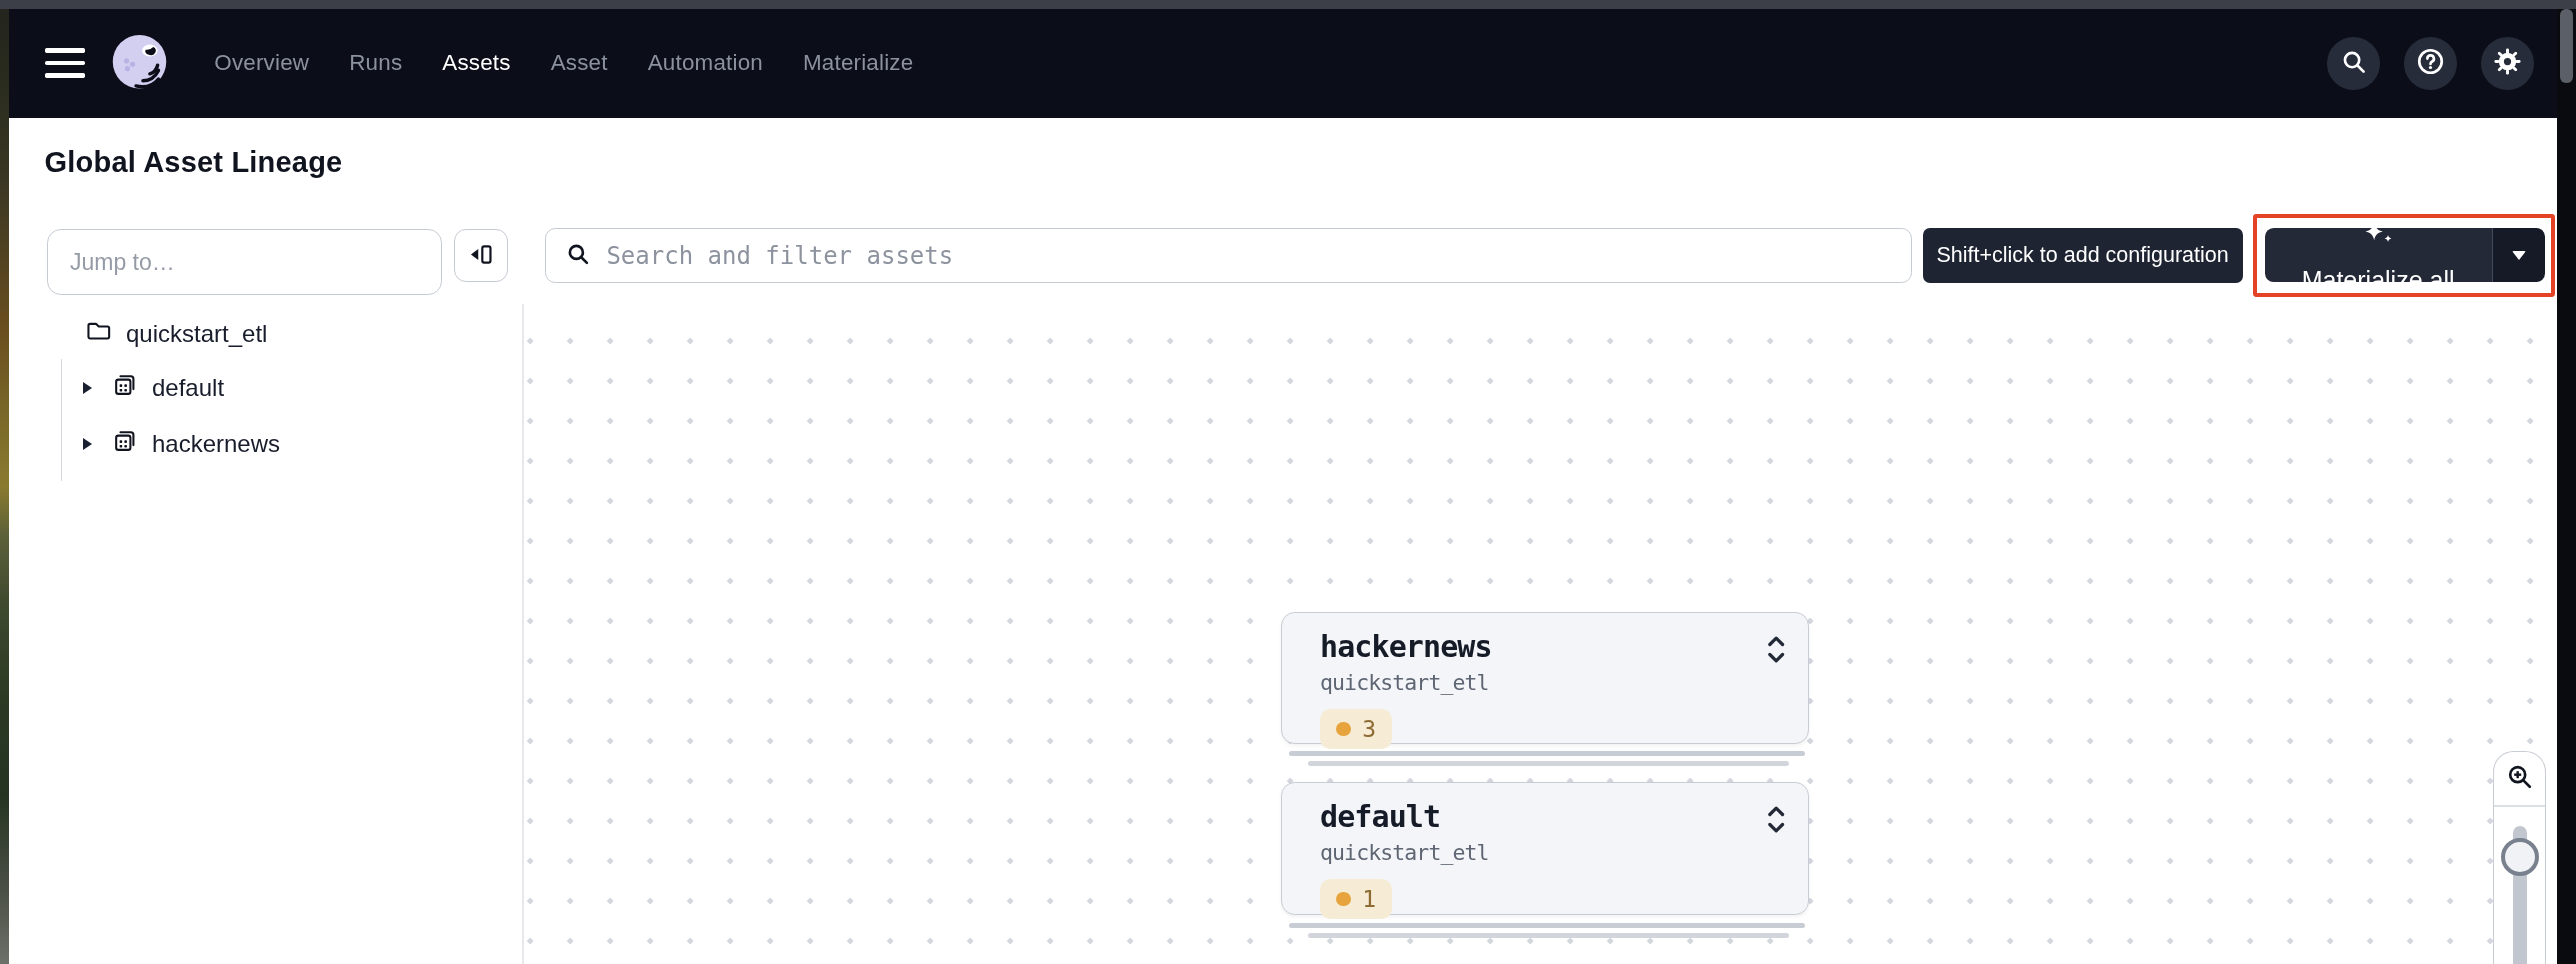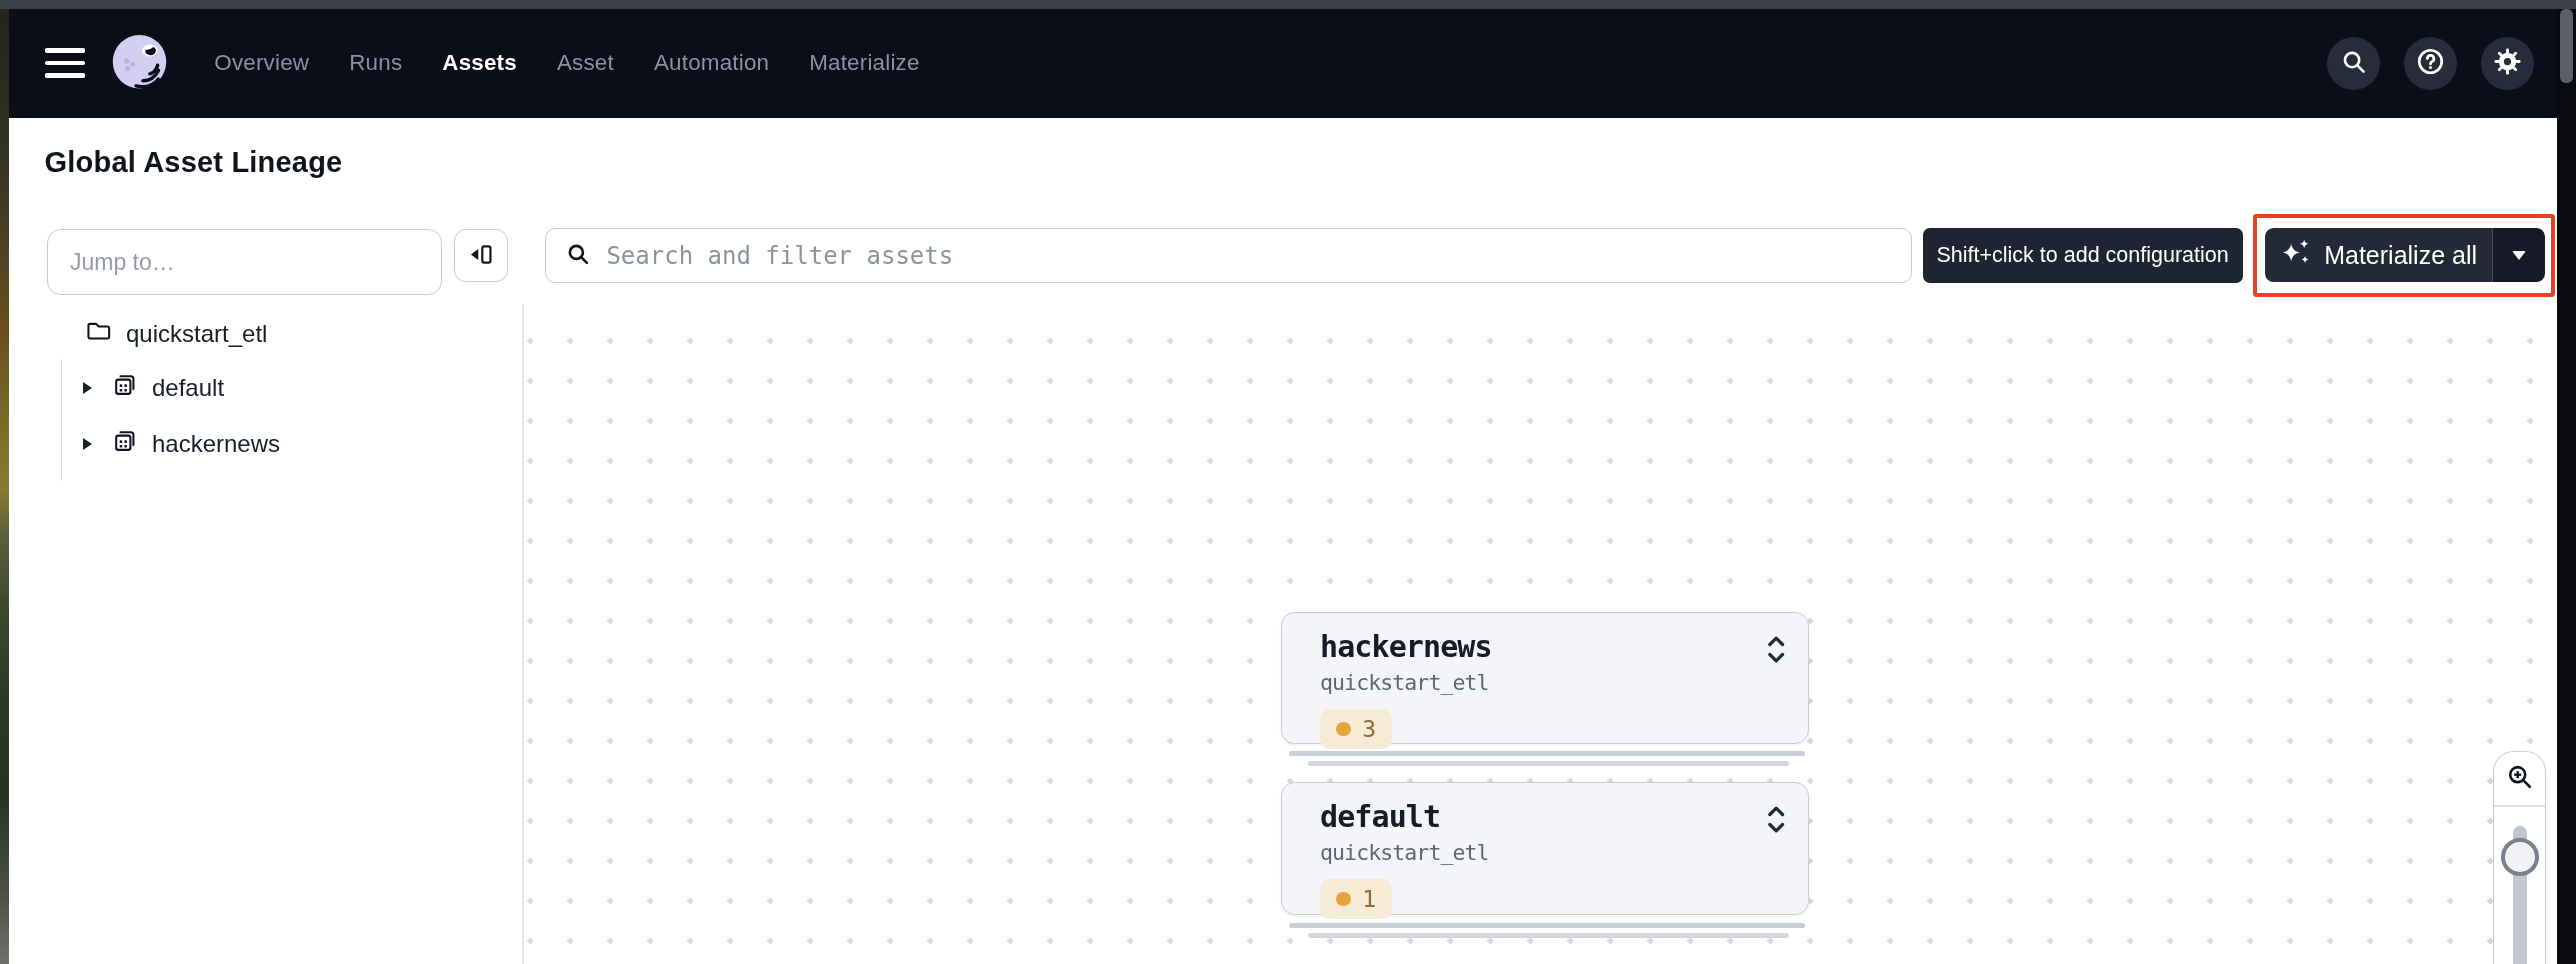--- a/index.html
+++ b/index.html
@@ -13,21 +13,21 @@
   .right-scrollbar{position:absolute;left:2557px;top:8.6px;width:19px;height:956px;background:#0a0b0f;}
   .right-scrollbar .thumb{position:absolute;left:2.6px;top:0;width:13px;height:74px;border-radius:6px;background:#5b5f67;}
 
   
   .nav{position:absolute;left:8.6px;top:8.6px;width:2548px;height:109px;background:#0b0d19;display:flex;align-items:center;}
   .hamburger{margin-left:36px;background:none;border:none;cursor:pointer;display:flex;flex-direction:column;gap:7.8px;padding:0;}
   .hamburger span{display:block;width:40px;height:4.7px;background:#ffffff;border-radius:1.7px;}
   .logo{margin-left:20.7px;width:69px;height:69px;flex:none;}
   .nav-items{display:flex;align-items:center;gap:40px;margin-left:40px;}
   .nav-items a{font-size:22.4px;color:#8b919e;text-decoration:none;letter-spacing:0.2px;}
-  .nav-items a.active{color:#ffffff;font-weight:700;}
+  .nav-items a.active{color:#ffffff;font-weight:400;}
   .nav-right{margin-left:auto;margin-right:22.4px;display:flex;align-items:center;gap:24px;}
   .nav-icon-btn{width:53px;height:53px;border-radius:50%;background:#272c3b;border:none;cursor:pointer;
     display:flex;align-items:center;justify-content:center;padding:0;}
 
   
   .header-row{position:absolute;left:8.6px;top:118px;width:2548px;height:87px;background:#fff;border-bottom:1.7px solid #e6e8ec;}
   .page-title{position:absolute;left:36px;top:50%;transform:translateY(-50%);margin:0;font-size:29px;font-weight:700;color:#10141f;letter-spacing:0.2px;}
   .reload-btn{position:absolute;left:2254px;top:19px;width:264px;height:53px;border-radius:27px;border:1.7px solid #c3c8d1;
     background:#fff;display:flex;align-items:center;justify-content:center;gap:12px;font-size:24px;color:#10141f;cursor:pointer;
     font-family:"Liberation Sans",sans-serif;}
@@ -42,21 +42,21 @@
   .search-wrap{position:absolute;left:536px;top:23px;width:1367px;height:55px;border:1.7px solid #c5cad3;border-radius:10.3px;
     box-sizing:border-box;background:#fff;display:flex;align-items:center;}
   .search-wrap svg{margin-left:19px;flex:none;}
   .search-input{flex:1;height:100%;border:none;outline:none;background:transparent;margin-left:13.8px;
     font-family:"DejaVu Sans Mono",monospace;font-size:24px;color:#10141f;}
   .search-input::placeholder{color:#8d939e;}
   .tooltip{position:absolute;left:1914px;top:23px;width:320px;height:55px;border-radius:6.9px;background:#1f2432;
     color:#ffffff;font-size:21.5px;display:flex;align-items:center;justify-content:center;z-index:5;}
   .mat-group{position:absolute;left:2256px;top:23px;height:54px;display:flex;z-index:4;}
   .mat-main{width:227px;height:54px;background:#232936;border:none;border-radius:8.6px 0 0 8.6px;cursor:pointer;
-    display:flex;align-items:center;justify-content:center;gap:12px;color:#fff;font-size:25px;font-family:"Liberation Sans",sans-serif;}
+    display:flex;align-items:center;justify-content:center;gap:12px;color:#fff;font-size:25px;font-family:"Liberation Sans",sans-serif;flex-direction:column;}
   .mat-caret{width:53px;height:54px;background:#151a26;border:none;border-left:1.7px solid #454b5a;border-radius:0 8.6px 8.6px 0;
     cursor:pointer;display:flex;align-items:center;justify-content:center;}
   .caret-down{width:0;height:0;border-left:7.8px solid transparent;border-right:7.8px solid transparent;border-top:9.5px solid #ffffff;border-radius:1.7px;}
   .annotation{position:absolute;left:2244px;top:8.6px;width:302px;height:83px;border:4.3px solid #e54325;border-radius:3.4px;
     box-sizing:border-box;z-index:6;pointer-events:none;}
 
   .v-divider{position:absolute;left:521px;top:304px;width:2.6px;height:661px;background:#e6e8ec;}
 
   
   .sidebar-tree{position:absolute;left:8.6px;top:304px;width:513px;height:661px;background:#fff;}

